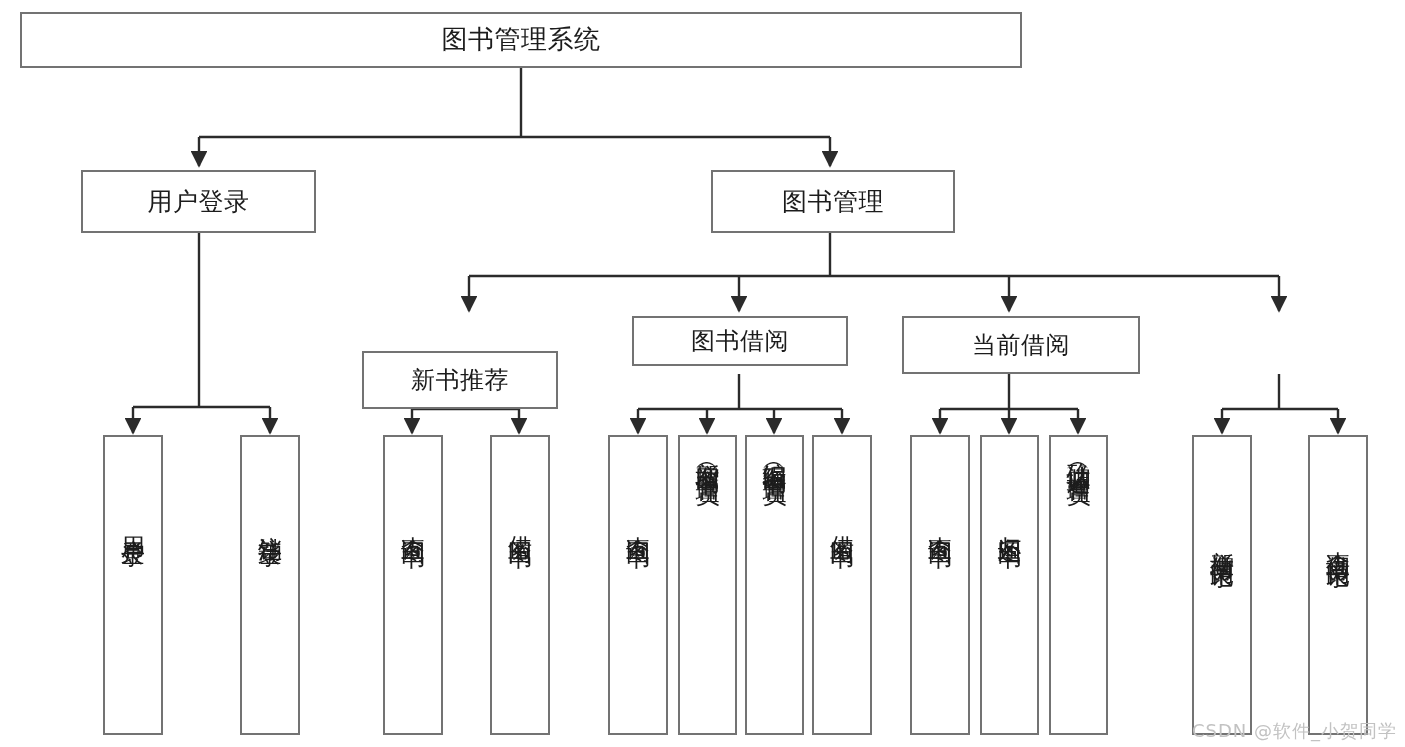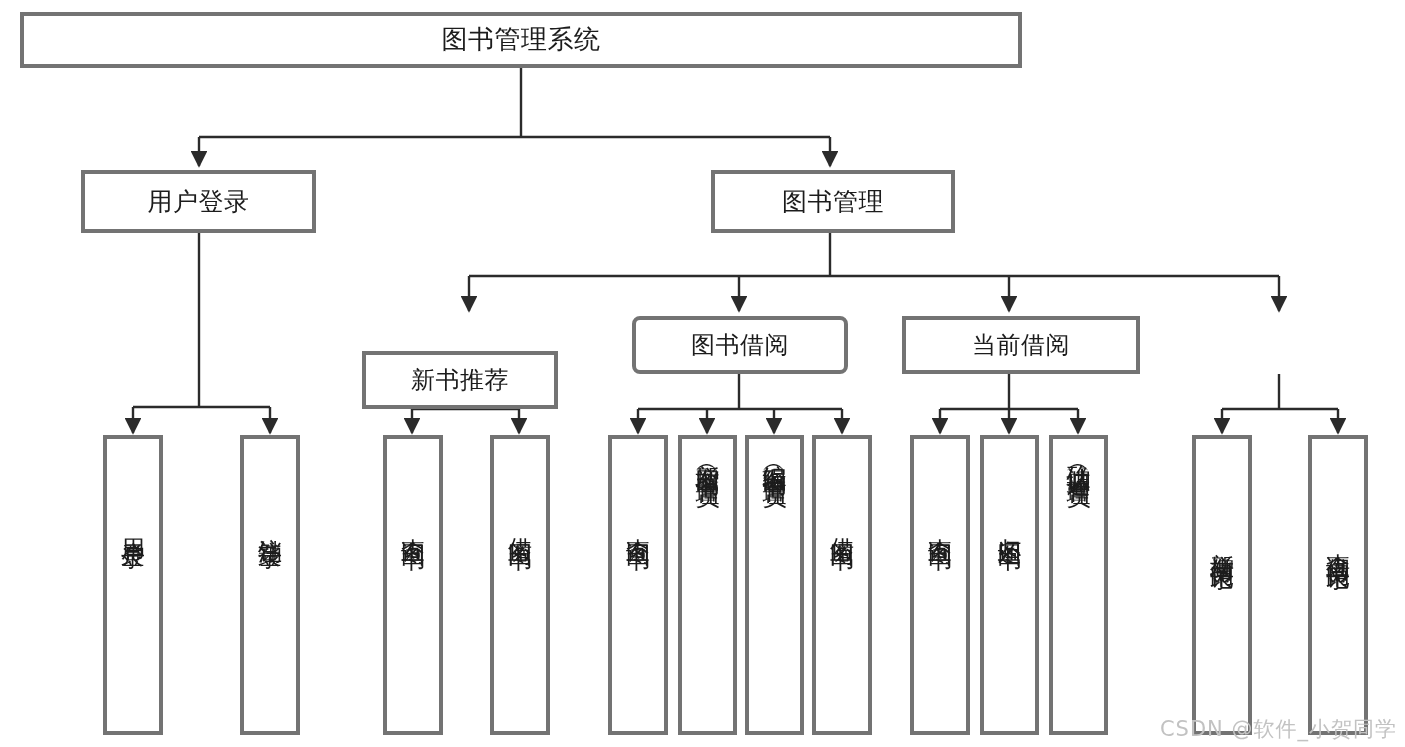--- a/index.html
+++ b/index.html
@@ -23,21 +23,21 @@
     left: 0;
     top: 0;
     width: 1405px;
     height: 747px;
     pointer-events: none;
   }
   .node {
     position: absolute;
     box-sizing: border-box;
     background: #ffffff;
-    border: 4px solid #737373;
+    border: 2px solid #737373;
     display: flex;
     align-items: center;
     justify-content: center;
     z-index: 2;
   }
   .node-label {
     color: #1c1c1c;
     line-height: 1.12;
     letter-spacing: 0.5px;
     white-space: pre;
@@ -69,21 +69,21 @@
   .v.mid-text {
     padding-top: 80px;
   }
   .v.low-text {
     padding-top: 95px;
   }
   .watermark {
     position: absolute;
     right: 8px;
     bottom: 4px;
-    font-size: 21px;
+    font-size: 18px;
     color: #c2c2c2;
     letter-spacing: 1px;
     z-index: 3;
     white-space: nowrap;
     font-family: "DejaVu Sans", "Liberation Sans", sans-serif;
   }
 </style>
 </head>
 <body>
 
@@ -148,21 +148,21 @@
   </div>
 
   <div class="node h lvl1" style="left:711px; top:170px; width:244px; height:63px;">
     <span class="node-label">图书管理</span>
   </div>
 
   <div class="node h lvl2" style="left:362px; top:316px; width:196px; height:58px;margin-top:35px;">
     <span class="node-label">新书推荐</span>
   </div>
 
-  <div class="node h lvl2" style="left:632px; top:316px; width:216px; height:58px;border-radius:8px;">
+  <div class="node h lvl2" style="left:632px; top:316px; width:216px; height:50px;">
     <span class="node-label">图书借阅</span>
   </div>
 
   <div class="node h lvl2" style="left:902px; top:316px; width:238px; height:58px;">
     <span class="node-label">当前借阅</span>
   </div>
 
 
   <div class="node v mid-text" style="left:103px; top:435px; width:60px; height:300px;">
     <span class="node-label">用户登录</span>

